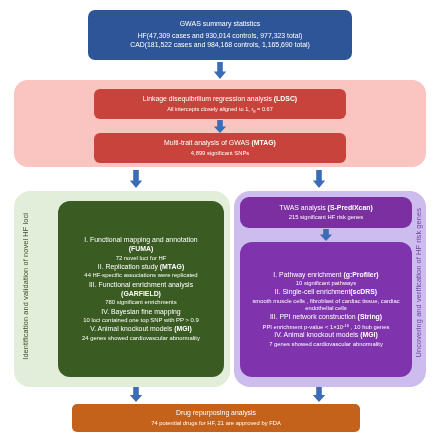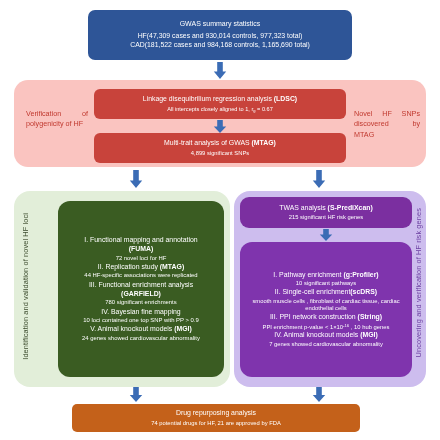--- a/index.html
+++ b/index.html
@@ -169,22 +169,20 @@
   </div>
 
   <div class="arrow" style="left:213px; top:62px;">
     <svg width="14" height="17" viewBox="0 0 14 17">
         <path d="M4.2 0 h5.6 v9.5 h3.4 L7 17 L0.8 9.5 h3.4 Z" fill="#3b6cb5"></path>
       </svg>
   </div>
 
   <div id="pink-band"></div>
 
-  <div class="side-note" id="note-left">Verification of polygenicity of HF</div>
-  <div class="side-note" id="note-right">Novel HF SNPs discovered by MTAG</div>
 
   <div class="box" id="ldsc-box">
     <span class="ln t1"><span>Linkage disequibrilium regression analysis </span><b>(LDSC)</b></span>
     <span class="ln t2"><span>All intercepts closely aligned to 1, r</span><sub>g</sub><span> = 0.67</span></span>
   </div>
 
   <div class="arrow" style="left:213px; top:120px;">
     <svg width="14" height="13" viewBox="0 0 14 13">
         <path d="M4.2 0 h5.6 v6.5 h3.4 L7 13 L0.8 6.5 h3.4 Z" fill="#3b6cb5"></path>
       </svg>

